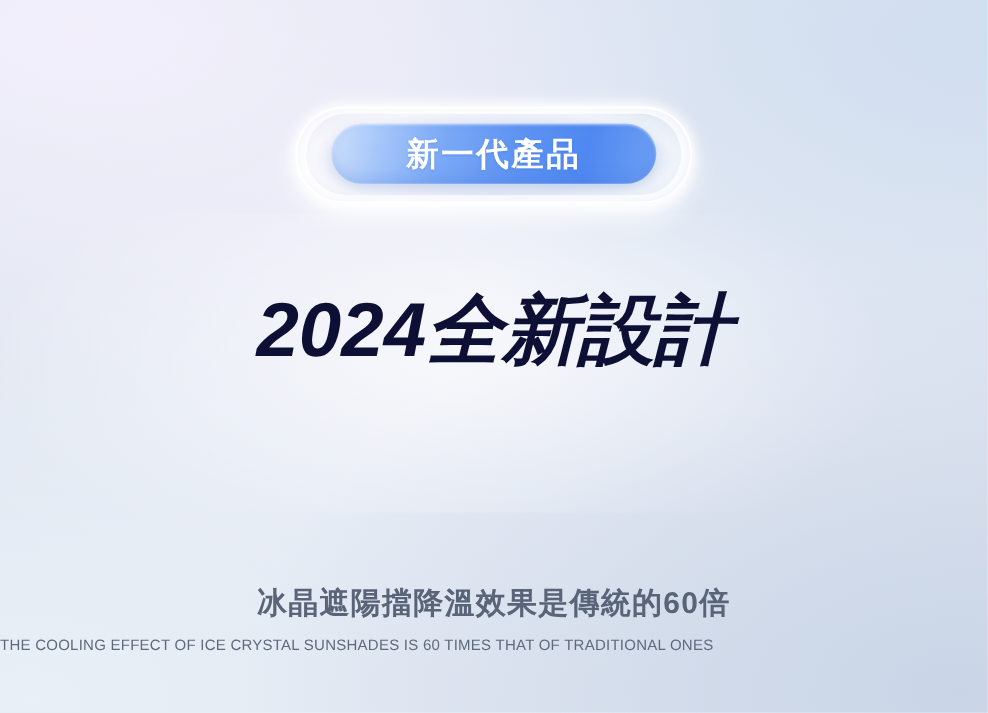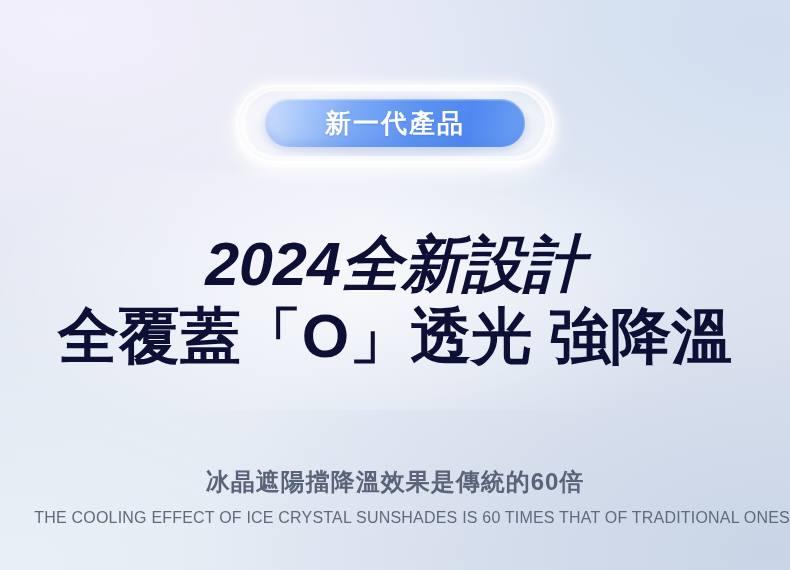--- a/index.html
+++ b/index.html
@@ -147,25 +147,25 @@
     top: 466px;
     text-align: center;
     font-size: 24px;
     font-weight: 700;
     color: #5a6478;
     letter-spacing: 1px;
     white-space: nowrap;
   }
   #sub-en {
     position: absolute;
-    left: 12px;
+    left: 0;
     right: 0;
     top: 509px;
-    text-align: right;
-    font-size: 16px;
+    text-align: left;
+    font-size: 12px;
     font-weight: 400;
     color: #5f6a7d;
     letter-spacing: 0.2px;
     white-space: nowrap;
   }
 </style>
 </head>
 <body>
 
 <div id="hero">
@@ -175,20 +175,19 @@
   <div id="badge-wrap">
     <div id="badge-outer-ring">
       <div id="badge-pill">
         <span id="badge-text">新一代產品</span>
       </div>
     </div>
   </div>
 
   <div id="headline">
     <div class="hl-line" id="hl-line-1">2024全新設計</div>
-    <div class="hl-line" id="hl-line-2">全覆蓋「O」透光 強降溫</div>
   </div>
 
   <div id="sub-cn">冰晶遮陽擋降溫效果是傳統的60倍</div>
 
   <div id="sub-en">THE COOLING EFFECT OF ICE CRYSTAL SUNSHADES IS 60 TIMES THAT OF TRADITIONAL ONES</div>
 
 </div>
 
 </body></html>

